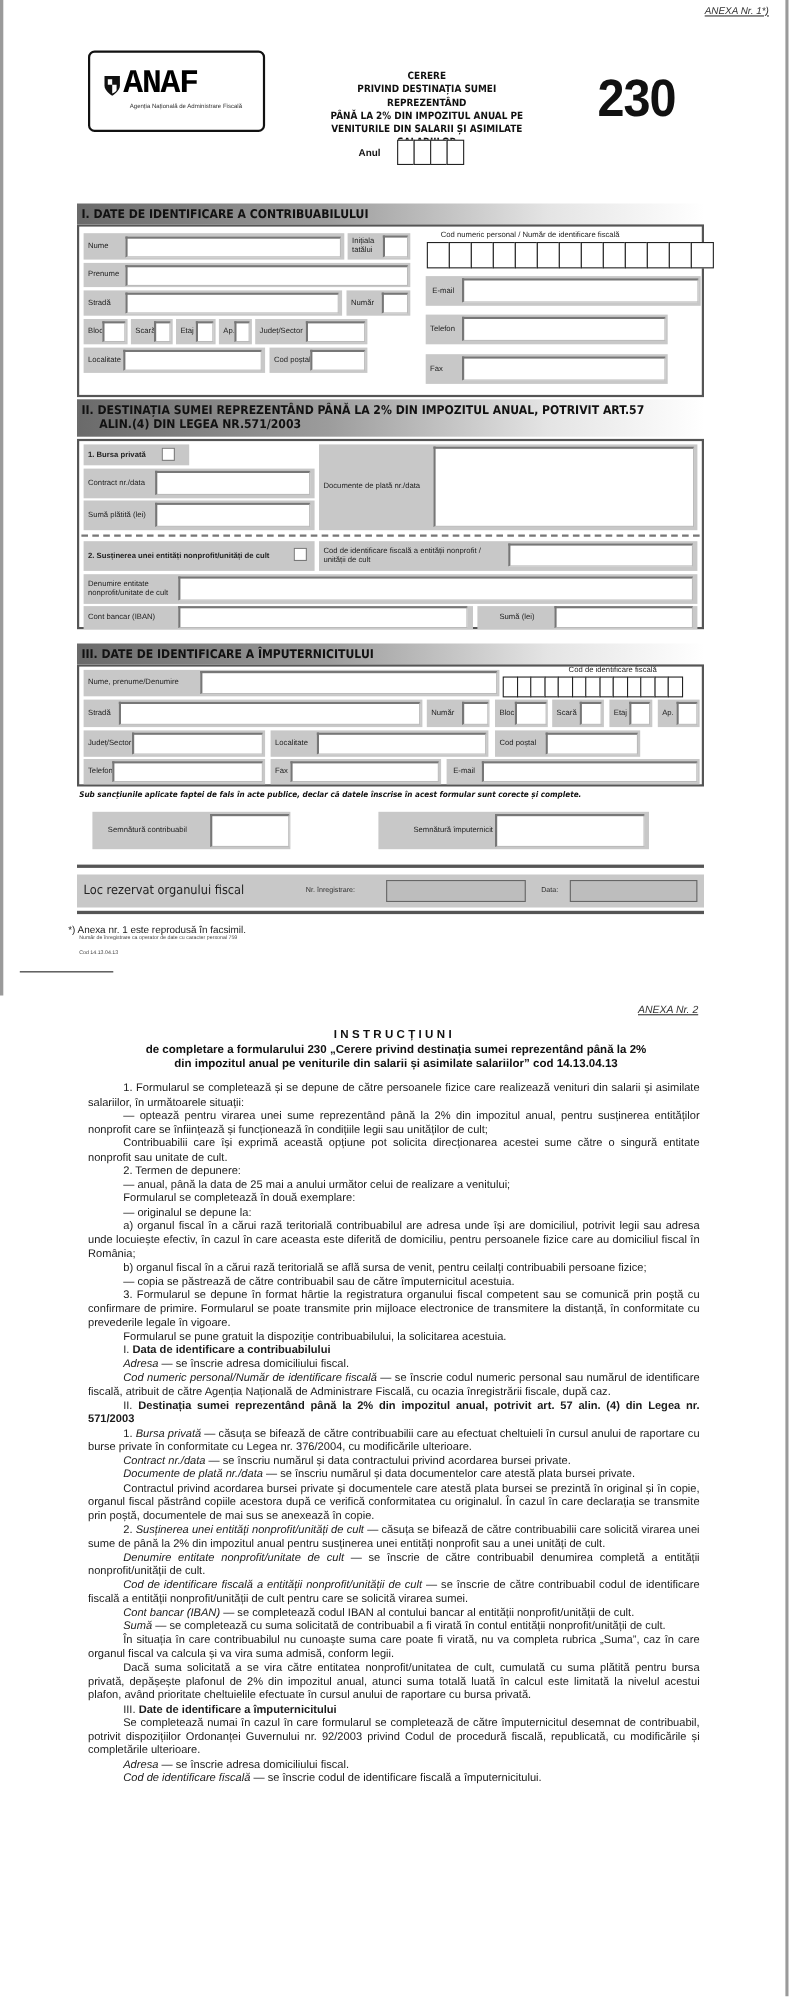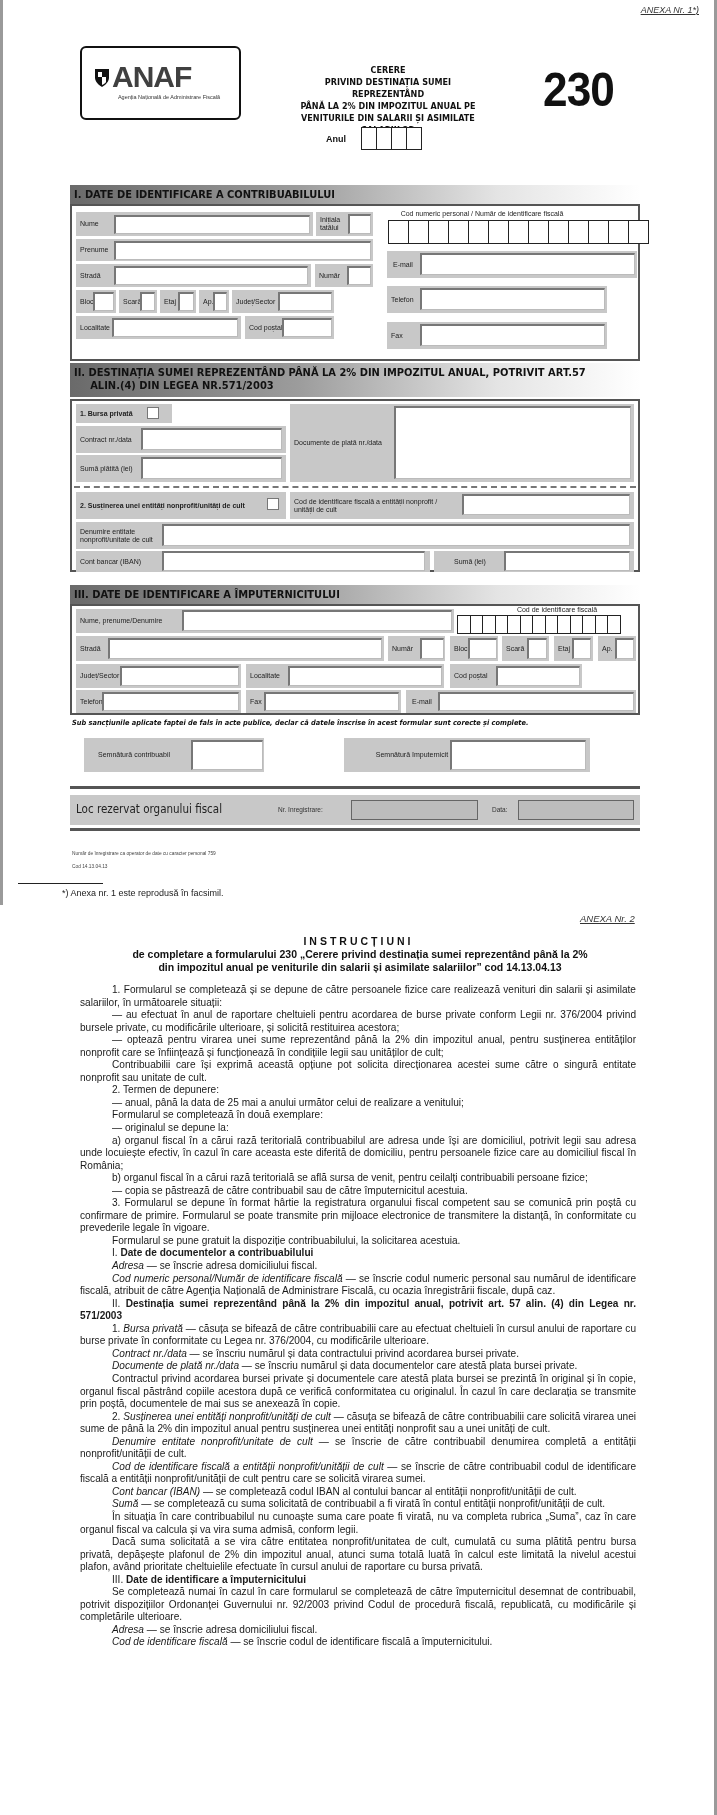--- a/index.html
+++ b/index.html
@@ -7,21 +7,21 @@
   body { position: relative; font-family: "Liberation Sans", sans-serif; color: #111; }
 
   .page-border-right { position: absolute; left: 714px; top: 0; width: 3px; height: 1815px; background: #9a9a9a; }
   .page-border-left { position: absolute; left: 0; top: 0; width: 3px; height: 905px; background: #9a9a9a; }
 
   .anexa1 { position: absolute; right: 18px; top: 5px; font-size: 9px; font-style: italic; text-decoration: underline; color: #333; text-align: right; }
 
   
   .logo-box { position: absolute; left: 80px; top: 46px; width: 161px; height: 74px; border: 2px solid #111; border-radius: 6px; background: #fff; }
   .logo-shield { position: absolute; left: 12px; top: 20px; width: 16px; height: 20px; }
-  .logo-text { position: absolute; left: 30px; top: 12px; font-family: Liberation Sans, sans-serif; font-weight: bold; font-size: 30px; letter-spacing: -1px; color: #404040; }
+  .logo-text { position: absolute; left: 30px; top: 12px; font-family: Liberation Mono, monospace; font-weight: bold; font-size: 30px; letter-spacing: -1px; color: #000000; }
   .logo-sub { position: absolute; left: 22px; top: 46px; font-size: 5.5px; color: #333; width: 130px; text-align: center; }
 
   .form-title { position: absolute; left: 278px; top: 64px; width: 220px; text-align: center; font-weight: bold; font-size: 9.2px; line-height: 12px; font-family: "DejaVu Sans", sans-serif; transform: scaleX(0.88); transform-origin: center top; }
   .form-number { position: absolute; left: 540px; top: 62px; font-size: 48px; font-weight: bold; font-family: "Liberation Sans", sans-serif; transform: scaleX(0.92); letter-spacing: -1px; }
 
   .anul { position: absolute; left: 326px; top: 127px; display: flex; align-items: center; }
   .anul-label { font-weight: bold; font-size: 9px; margin-right: 16px; }
   .anul-box { width: 16px; height: 23px; border: 1.2px solid #222; margin-left: -1px; background: #fff; }
 
   
@@ -45,21 +45,21 @@
 
   .hr-thick { position: absolute; left: 70px; width: 570px; height: 3px; background: #555; }
   .reserved { position: absolute; left: 70px; top: 795px; width: 570px; height: 30px; background: #c8c8c8; }
   .reserved-title { position: absolute; left: 6px; top: 7px; font-size: 11.5px; color: #222; font-family: "DejaVu Sans", sans-serif; transform: scaleX(0.9); transform-origin: left; white-space: nowrap; }
   .reserved-lab { position: absolute; font-size: 6.5px; color: #333; top: 11px; }
   .reserved-inp { position: absolute; top: 5px; height: 20px; background: #bdbdbd; border: 1px solid #666; }
 
   .small-foot { position: absolute; left: 72px; font-size: 4.8px; color: #444; }
 
   .fn-line { position: absolute; left: 18px; top: 883px; width: 85px; border-top: 1px solid #222; }
-  .footnote { position: absolute; left: 62px; top: 888px; font-size: 9px; color: #222; }
+  .footnote { position: absolute; left: 62px; top: 840px; font-size: 9px; color: #222; }
 
   .anexa2 { position: absolute; left: 580px; top: 913px; font-size: 9.5px; font-style: italic; text-decoration: underline; color: #333; }
 
   .instr-title { position: absolute; left: 0; width: 717px; top: 935px; text-align: center; font-weight: bold; font-size: 10.5px; letter-spacing: 3px; }
   .instr-sub { position: absolute; left: 80px; width: 560px; top: 948px; text-align: center; font-weight: bold; font-size: 10.5px; line-height: 12.5px; }
 
   .body-text { position: absolute; left: 80px; top: 984px; width: 556px; font-size: 10.1px; line-height: 12.55px; color: #1a1a1a; text-align: justify; font-family: "Liberation Sans", sans-serif; }
   .body-text p { text-indent: 32px; margin: 0; }
   .body-text .it { font-style: italic; }
   .body-text .b { font-weight: bold; }
@@ -267,33 +267,32 @@
 <div class="anexa2">ANEXA Nr. 2</div>
 
 <div class="instr-title">INSTRUCȚIUNI</div>
 <div class="instr-sub">
   <div>de completare a formularului 230 „Cerere privind destinația sumei reprezentând până la 2%</div>
   <div>din impozitul anual pe veniturile din salarii și asimilate salariilor” cod 14.13.04.13</div>
 </div>
 
 <div class="body-text" id="instr-body">
     <p>1. Formularul se completează și se depune de către persoanele fizice care realizează venituri din salarii și asimilate salariilor, în următoarele situații:</p>
-    <p>— au efectuat în anul de raportare cheltuieli pentru acordarea de burse private conform Legii nr. 376/2004 privind bursele private, cu modificările ulterioare, și solicită restituirea acestora;</p>
     <p>— optează pentru virarea unei sume reprezentând până la 2% din impozitul anual, pentru susținerea entităților nonprofit care se înființează și funcționează în condițiile legii sau unităților de cult;</p>
     <p>Contribuabilii care își exprimă această opțiune pot solicita direcționarea acestei sume către o singură entitate nonprofit sau unitate de cult.</p>
     <p>2. Termen de depunere:</p>
     <p>— anual, până la data de 25 mai a anului următor celui de realizare a venitului;</p>
     <p>Formularul se completează în două exemplare:</p>
     <p>— originalul se depune la:</p>
     <p>a) organul fiscal în a cărui rază teritorială contribuabilul are adresa unde își are domiciliul, potrivit legii sau adresa unde locuiește efectiv, în cazul în care aceasta este diferită de domiciliu, pentru persoanele fizice care au domiciliul fiscal în România;</p>
     <p>b) organul fiscal în a cărui rază teritorială se află sursa de venit, pentru ceilalți contribuabili persoane fizice;</p>
     <p>— copia se păstrează de către contribuabil sau de către împuternicitul acestuia.</p>
     <p>3. Formularul se depune în format hârtie la registratura organului fiscal competent sau se comunică prin poștă cu confirmare de primire. Formularul se poate transmite prin mijloace electronice de transmitere la distanță, în conformitate cu prevederile legale în vigoare.</p>
     <p>Formularul se pune gratuit la dispoziție contribuabilului, la solicitarea acestuia.</p>
-    <p>I. <span class="b">Date de documentelor a contribuabilului</span></p>
+    <p>I. <span class="b">Data de identificare a contribuabilului</span></p>
     <p><span class="it">Adresa</span> — se înscrie adresa domiciliului fiscal.</p>
     <p><span class="it">Cod numeric personal/Număr de identificare fiscală</span> — se înscrie codul numeric personal sau numărul de identificare fiscală, atribuit de către Agenția Națională de Administrare Fiscală, cu ocazia înregistrării fiscale, după caz.</p>
     <p>II. <span class="b">Destinația sumei reprezentând până la 2% din impozitul anual, potrivit art. 57 alin. (4) din Legea nr. 571/2003</span></p>
     <p>1. <span class="it">Bursa privată</span>  — căsuța se bifează de către contribuabilii care au efectuat cheltuieli în cursul anului de raportare cu burse private în conformitate cu Legea nr. 376/2004, cu modificările ulterioare.</p>
     <p><span class="it">Contract nr./data</span> — se înscriu numărul și data contractului privind acordarea bursei private.</p>
     <p><span class="it">Documente de plată nr./data</span> — se înscriu numărul și data documentelor care atestă plata bursei private.</p>
     <p>Contractul privind acordarea bursei private și documentele care atestă plata bursei se prezintă în original și în copie, organul fiscal păstrând copiile acestora după ce verifică conformitatea cu originalul. În cazul în care declarația se transmite prin poștă, documentele de mai sus se anexează în copie.</p>
     <p>2. <span class="it">Susținerea unei entități nonprofit/unități de cult</span> — căsuța se bifează de către contribuabilii care solicită virarea unei sume de până la 2% din impozitul anual pentru susținerea unei entități nonprofit sau a unei unități de cult.</p>
     <p><span class="it">Denumire entitate nonprofit/unitate de cult</span> — se înscrie de către contribuabil denumirea completă a entității nonprofit/unității de cult.</p>
     <p><span class="it">Cod de identificare fiscală a entității nonprofit/unității de cult</span> — se înscrie de către contribuabil codul de identificare fiscală a entității nonprofit/unității de cult pentru care se solicită virarea sumei.</p>

